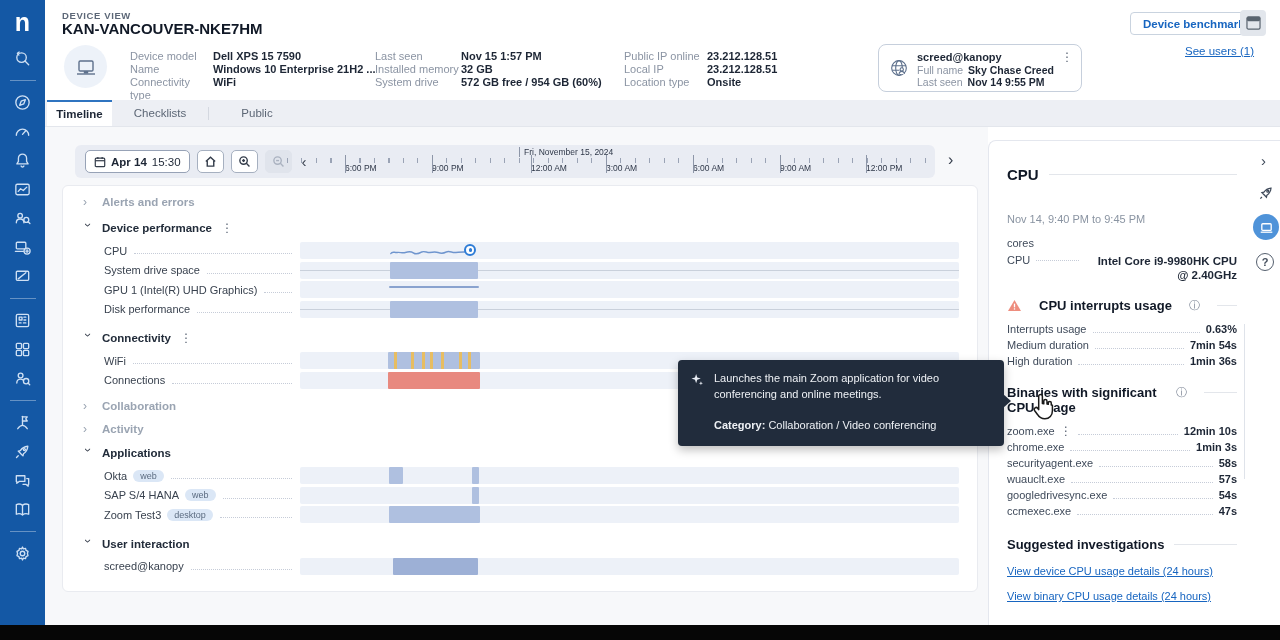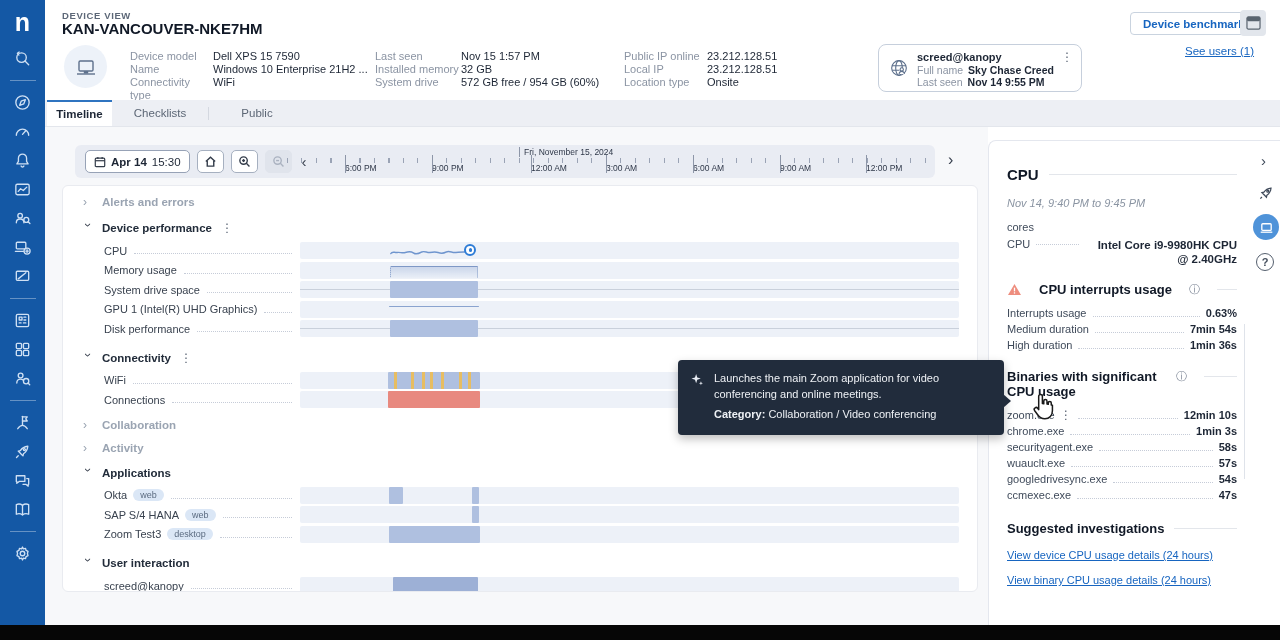--- a/index.html
+++ b/index.html
@@ -20,21 +20,21 @@
   .benchmark-btn { position:absolute; left:1130px; top:12px; height:23px; padding:0 12px; background:#fff; border:1px solid #c9d3df; border-radius:4px; color:#1765c0; font-size:11.5px; font-weight:bold; display:flex; align-items:center; cursor:pointer; }
   .panel-btn { position:absolute; left:1240px; top:10px; width:26px; height:26px; background:#e2e6ec; border-radius:4px; display:flex; align-items:center; justify-content:center; cursor:pointer; }
   .see-users { position:absolute; left:1185px; top:45px; font-size:11.5px; color:#1765c0; text-decoration:underline; cursor:pointer; }
 
   .avatar { position:absolute; left:64px; top:45px; width:43px; height:43px; border-radius:50%; background:#edf2f9; display:flex; align-items:center; justify-content:center; }
   .avatar svg { width:24px; height:24px; stroke:#5d708c; fill:none; stroke-width:1.4; }
 
   .info-group { position:absolute; top:50px; font-size:11px; line-height:13px; }
   .info-row { display:flex; }
   .info-row .lbl { color:#8b94a3; }
-  .info-row .val { font-weight:normal; color:#1d2635; }
+  .info-row .val { font-weight:bold; color:#1d2635; }
   .g1 { left:130px; } .g1 .lbl { width:83px; }
   .g2 { left:375px; } .g2 .lbl { width:86px; }
   .g3 { left:624px; } .g3 .lbl { width:83px; }
 
   .user-card { position:absolute; left:878px; top:44px; width:204px; height:48px; border:1px solid #c6cfdc; border-radius:8px; background:#fff; display:flex; padding:6px 8px 6px 9px; }
   .user-card .uic { width:22px; height:22px; margin:6px 7px 0 0; color:#5d708c; }
   .user-card .uic svg { width:22px; height:22px; stroke:#5d708c; fill:none; stroke-width:1.2; }
   .uc-body { flex:1; font-size:10.5px; line-height:12.5px; }
   .uc-user { font-weight:bold; font-size:11px; }
   .uc-row { display:flex; gap:5px; }
@@ -93,32 +93,32 @@
   .seg.thin { top:5px; height:1.5px; bottom:auto; background:#8aa3cf; }
   .seg.area { top:4px; bottom:1px; background:linear-gradient(rgba(176,193,224,.55),rgba(220,228,243,.2)); border-top:1.5px solid #7e98c6; border-left:1px dotted #7e98c6; border-right:1px dotted #7e98c6; }
   .stripe { position:absolute; top:0; bottom:0; width:3px; background:#e7bd62; }
   .cpu-line { position:absolute; left:13.5%; width:12.4%; top:0; height:100%; }
   .marker { position:absolute; left:calc(25.9% - 6px); top:2px; width:12px; height:12px; border:2.5px solid #2e7cd6; border-radius:50%; background:#fff; }
   .marker::after { content:''; position:absolute; left:2.2px; top:2.2px; width:3.5px; height:3.5px; border-radius:50%; background:#2e7cd6; }
 
   
   .tooltip { position:absolute; left:678px; top:360px; width:326px; background:#212c3c; color:#eef1f5; border-radius:4px; padding:11px 14px 12px 36px; font-size:11px; line-height:1.45; z-index:20; box-shadow:0 4px 10px rgba(0,0,0,.25); }
   .tooltip .spark { position:absolute; left:12px; top:13px; width:14px; height:14px; }
-  .tooltip .cat { margin-top:4px; }
+  .tooltip .cat { margin-top:15px; }
   .tooltip b { font-weight:bold; }
   .tooltip .arrow { position:absolute; right:-7px; top:34px; width:0; height:0; border-top:7px solid transparent; border-bottom:7px solid transparent; border-left:8px solid #212c3c; }
 
   .cursor { position:absolute; left:1030px; top:392px; width:28px; height:30px; z-index:40; }
 
   
   .right-card { position:absolute; left:988px; top:140px; width:292px; height:485px; background:#fff; border-left:1px solid #e4e7ee; border-top:1px solid #e4e7ee; border-radius:8px 0 0 0; }
   .rp { position:absolute; left:18px; top:25px; width:230px; }
   .rp-title { display:flex; align-items:center; gap:10px; font-size:15px; font-weight:bold; color:#101826; }
   .rule { flex:1; height:1px; background:#e3e6eb; }
-  .rp-range { margin-top:14px; font-size:11px; color:#8a94a2;font-style:italic; }
+  .rp-range { margin-top:30px; font-size:11px; color:#8a94a2; }
   .rp-cores { margin-top:12px; font-size:11px; color:#3f4a5a; }
   .kv { display:flex; align-items:flex-start; font-size:11px; color:#3f4a5a; margin-top:5px; }
   .kv .leader { margin:0 6px; }
   .kv .v { font-weight:bold; color:#1d2635; text-align:right; }
   .kv .v.wide { width:152px; font-size:11.5px; line-height:14px; }
   .sub-title { display:flex; align-items:flex-start; gap:17px; margin-top:16px; font-size:13px; font-weight:bold; color:#101826; }
   .sub-title .rule { margin-top:7px; }
   .warn { width:15px; height:13px; margin-top:1px; }
   .info-ic { font-size:11px; color:#7b8494; font-weight:normal; margin-top:0px; }
   .kv-list { margin-top:8px; }
@@ -424,29 +424,20 @@
         </span>
       <span class="strip">
         <svg class="cpu-line" preserveAspectRatio="none" viewBox="0 0 120 17">
             <path d="M2 12 C5 8.5,8 11,12 10.5 S20 11.5,24 10.5 S32 9,36 11 S44 11.5,48 10 S56 11,60 10.5 S68 9.5,72 10.5 S80 11.5,84 10 S92 10.5,96 10.5 S104 10,110 10 L118 10" stroke="#6f95ce" stroke-width="1.4" fill="none"></path>
           </svg>
         <span class="marker"></span>
       </span>
     </div>
     <div class="leaf">
       <span class="leaf-label">
-          <span>Memory usage</span>
-          <span class="leader"></span>
-        </span>
-      <span class="strip">
-          <span class="seg area" style="left:13.7%;width:13.4%"></span>
-        </span>
-    </div>
-    <div class="leaf">
-      <span class="leaf-label">
           <span>System drive space</span>
           <span class="leader"></span>
         </span>
       <span class="strip hasline">
           <span class="seg" style="left:13.7%;width:13.4%"></span>
         </span>
     </div>
     <div class="leaf">
       <span class="leaf-label">
           <span>GPU 1 (Intel(R) UHD Graphics)</span>

